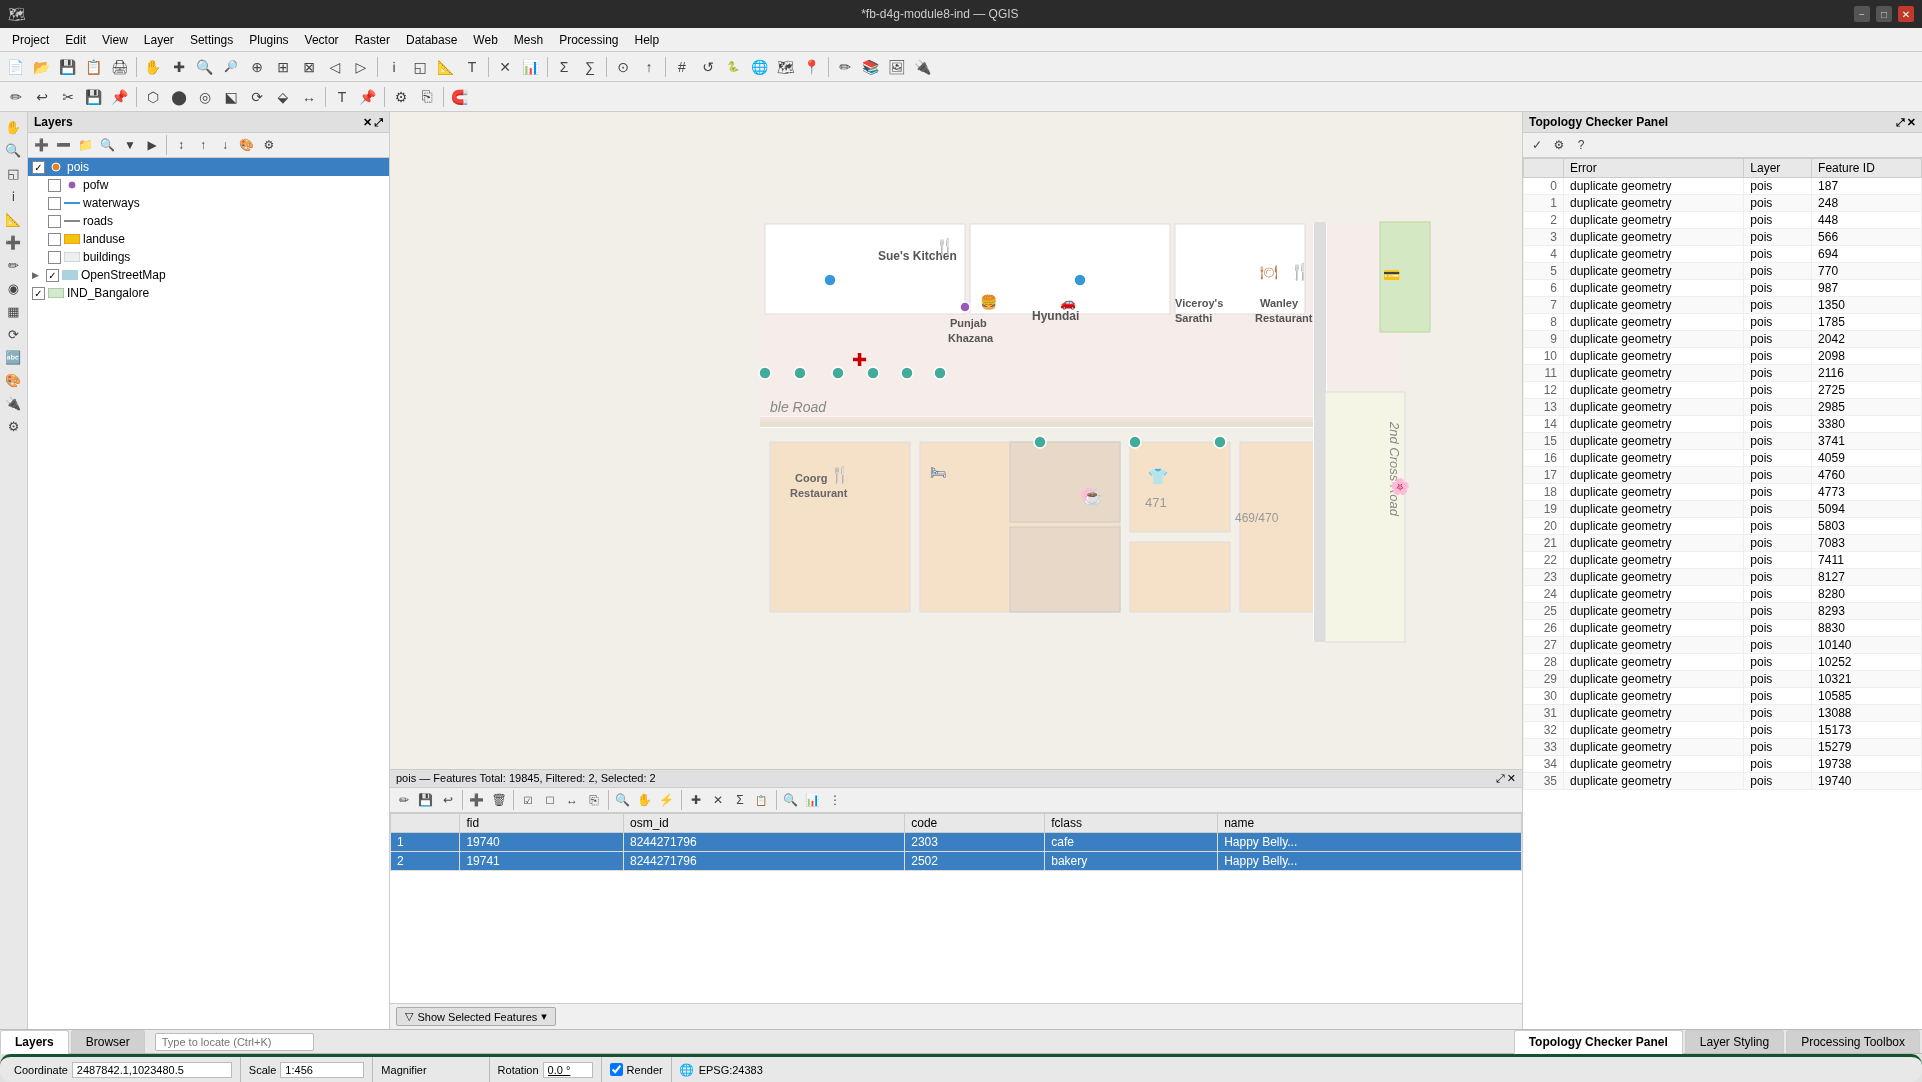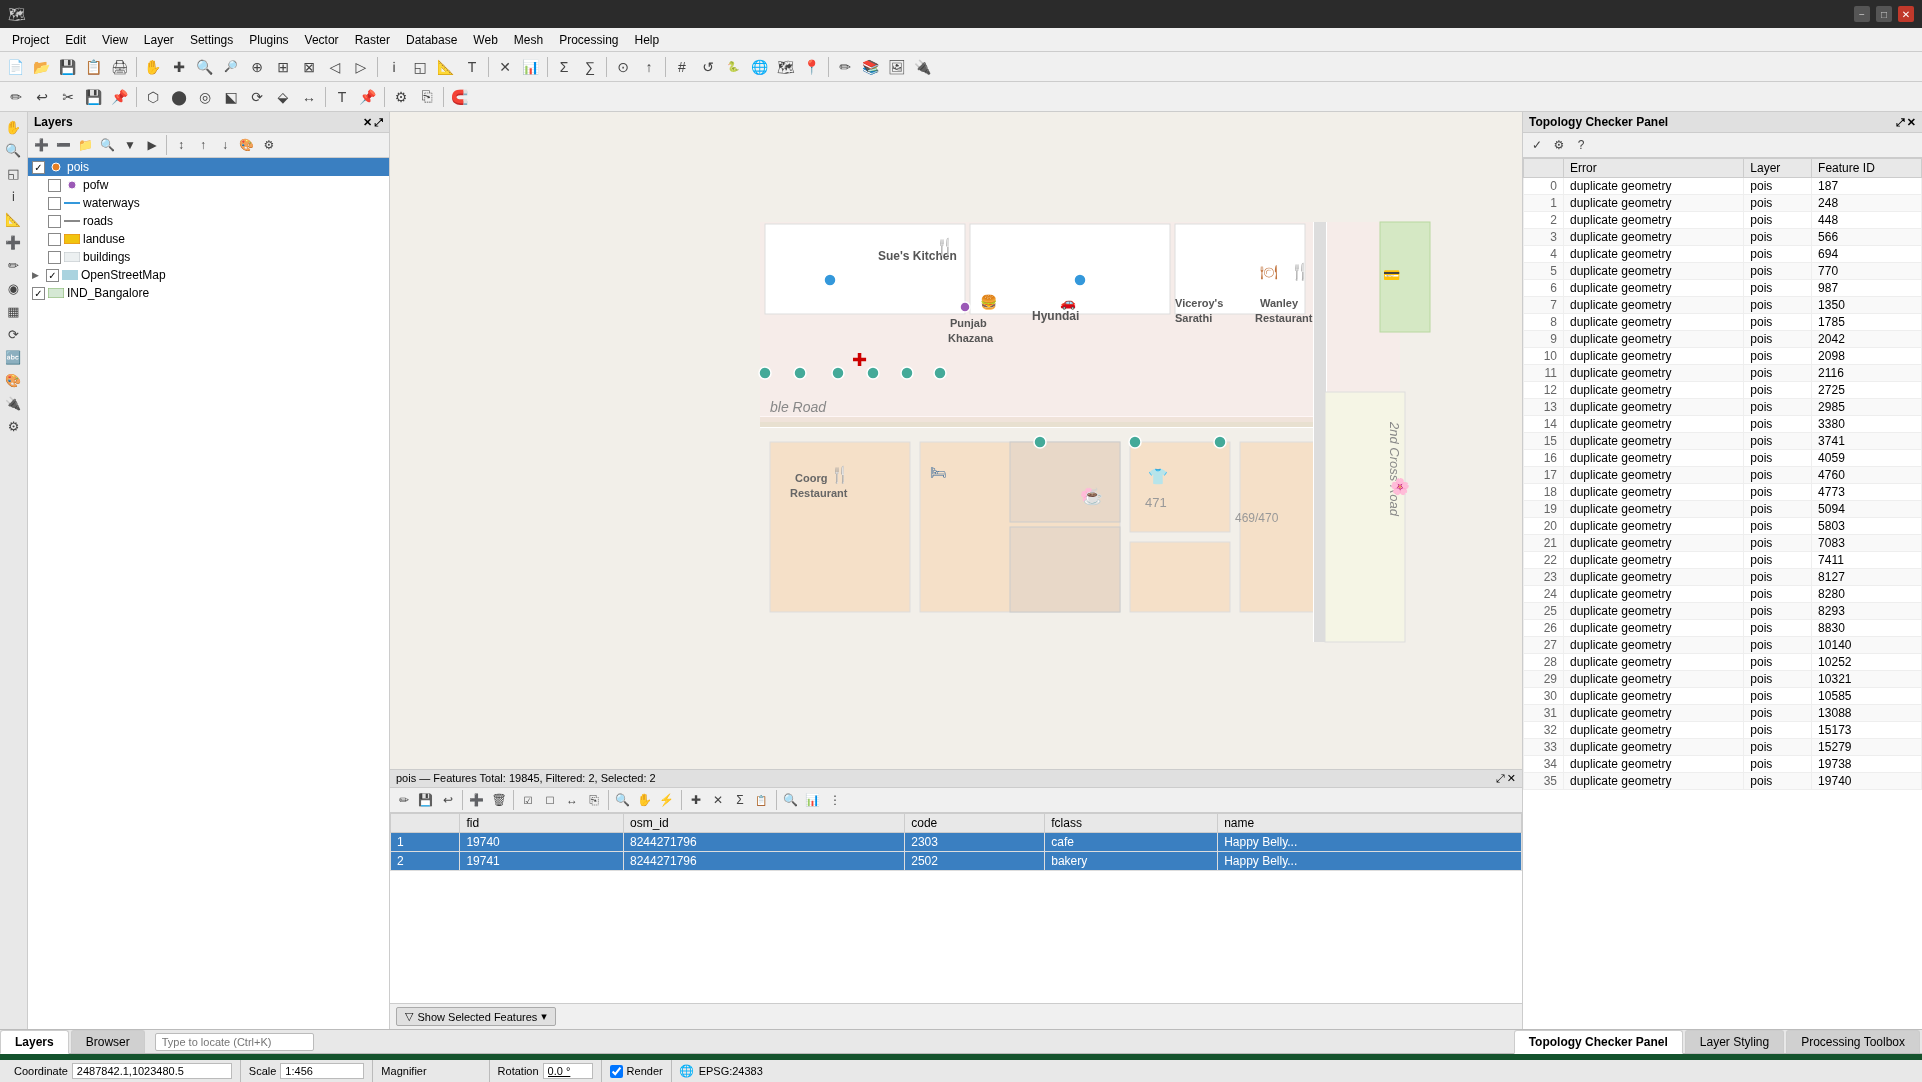--- a/index.html
+++ b/index.html
@@ -265,27 +265,28 @@
       gap: 8px;
       font-size: 11px;
       color: #000;
     }
     #show-errors-cb { display: flex; align-items: center; gap: 4px; }
 
     
     #statusbar {
       height: 28px;
       background: #e8e8e8;
-      border-top: 6px solid #14532d;
+      border-top: 3px solid #14532d;
       display: flex;
       align-items: center;
       padding: 0 6px;
       gap: 0;
       font-size: 11px;
       color: #000;
+      border-radius: 11px;
     }
     .status-section {
       display: flex; align-items: center; gap: 4px;
       padding: 0 8px;
       border-right: 1px solid #bbb;
       height: 100%;
     }
     .status-section:last-child { border-right: none; }
     .bottom-tab {
       padding: 4px 14px;
@@ -339,20 +340,21 @@
       position: absolute; top: 0; left: 0; width: 100%; height: 100%;
     }
   </style>
 </head>
 <body>
 
 <div id="app">
 
   <div id="titlebar">
     <span style="font-size:14px;">🗺</span>
+    <span class="title">*fb-d4g-module8-ind — QGIS</span>
     <div class="controls">
       <div class="ctrl-btn">−</div>
       <div class="ctrl-btn">□</div>
       <div class="ctrl-btn" style="background:#c0392b; color:#fff;">✕</div>
     </div>
   </div>
 
   <div id="menubar">
     <span>Project</span>
     <span>Edit</span>

